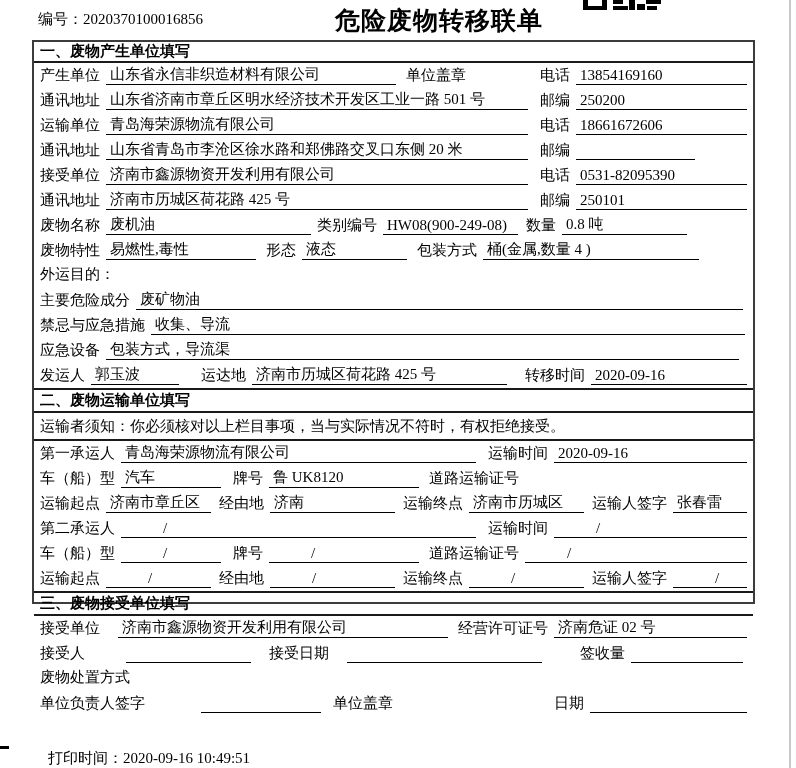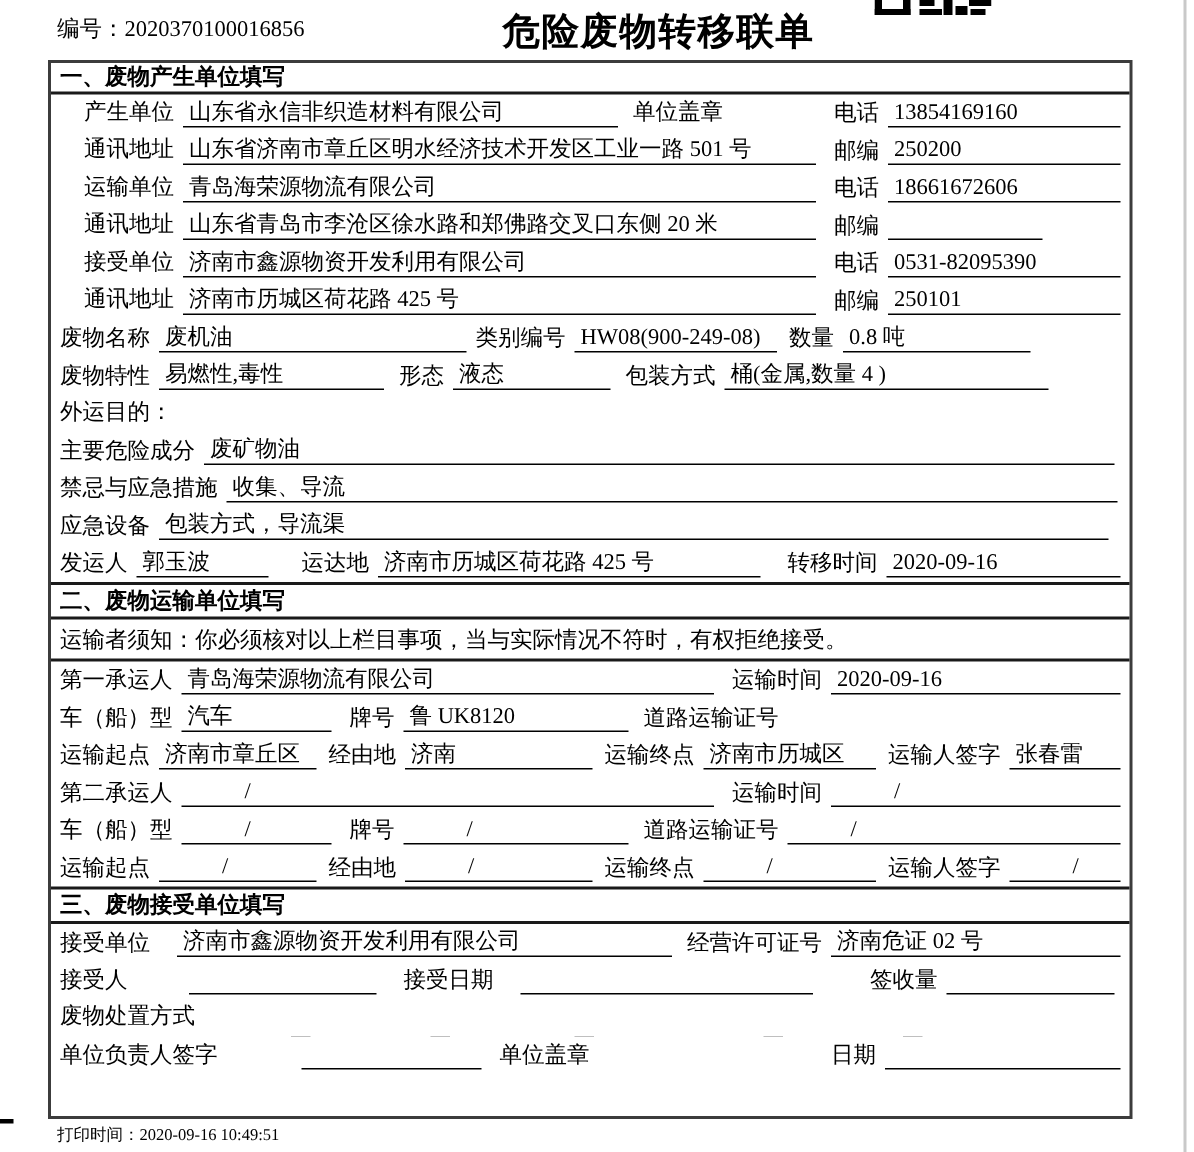--- a/index.html
+++ b/index.html
@@ -14,55 +14,55 @@
 
   .doc-no { position:absolute; left:38px; top:10px; font-size:15px; white-space:nowrap; }
   .doc-title {
     position:absolute; left:335px; top:4px;
     font-family:"Liberation Sans","DejaVu Sans",sans-serif;
     font-weight:bold; font-size:25px; letter-spacing:1px; white-space:nowrap;
   }
   .qr-frag { position:absolute; left:583px; top:0; }
 
   .form-table {
-    position:absolute; left:32px; top:40px; width:723px; height:706px;
+    position:absolute; left:32px; top:40px; width:723px; height:564px;
     box-sizing:border-box; border:2px solid #3c3c3c;
     display:flex; flex-direction:column;
   }
   .sec-h {
     flex:0 0 auto; box-sizing:border-box; display:flex; align-items:center;
     padding:0 6px; font-family:"Liberation Sans","DejaVu Sans",sans-serif;
     font-weight:bold; font-size:15px; border-bottom:2px solid #1a1a1a;
     overflow:hidden; white-space:nowrap;
   }
   .sec-h.first { height:21px; }
   .sec-h.mid { height:25px; border-top:2px solid #1a1a1a; }
   .row {
     flex:0 0 25px; box-sizing:border-box; display:flex; align-items:flex-end;
     padding:0 6px 3px 6px; overflow:hidden; white-space:nowrap;
   }
   .row.notice { flex:0 0 28px; align-items:center; padding-bottom:0; border-bottom:2px solid #1a1a1a; }
   .lbl { flex:0 0 auto; margin-right:6px; }
-  .lg { display:flex; align-items:flex-start; flex:0 0 500px; min-width:0;margin-left:16px; }
+  .lg { display:flex; align-items:center; flex:0 0 500px; min-width:0; }
   .u {
     box-sizing:border-box; border-bottom:1px solid #000; padding:0 4px;
     overflow:hidden; min-width:0; flex:0 0 auto;
   }
   .u.grow { flex:1 1 auto; }
   .u.fl { flex:1 1 auto; margin-right:12px; }
   .u.sl { padding-left:42px; }
   .opt { display:flex; align-items:flex-start; flex:0 0 auto;margin-top:46px; }
   .opt-label { margin-right:8px; }
   .cb {
     display:inline-block; box-sizing:border-box; width:13px; height:13px;
     border:1px solid #000; text-align:center;
     font:11px/11px "DejaVu Sans",sans-serif;
   }
   .cb-sm { width:9px; height:9px; font-size:7px; line-height:7px; }
-  .print-line { position:absolute; left:38px; top:749px; font-size:11px; white-space:nowrap; }
+  .print-line { position:absolute; left:48px; top:749px; font-size:15px; white-space:nowrap; }
 </style>
 </head>
 <body>
 
 <div class="page-edge"></div>
 <div class="scan-dash"></div>
 
 <div class="doc-no"><span>编号：</span><span>2020370100016856</span></div>
 <div class="doc-title">危险废物转移联单</div>
 

